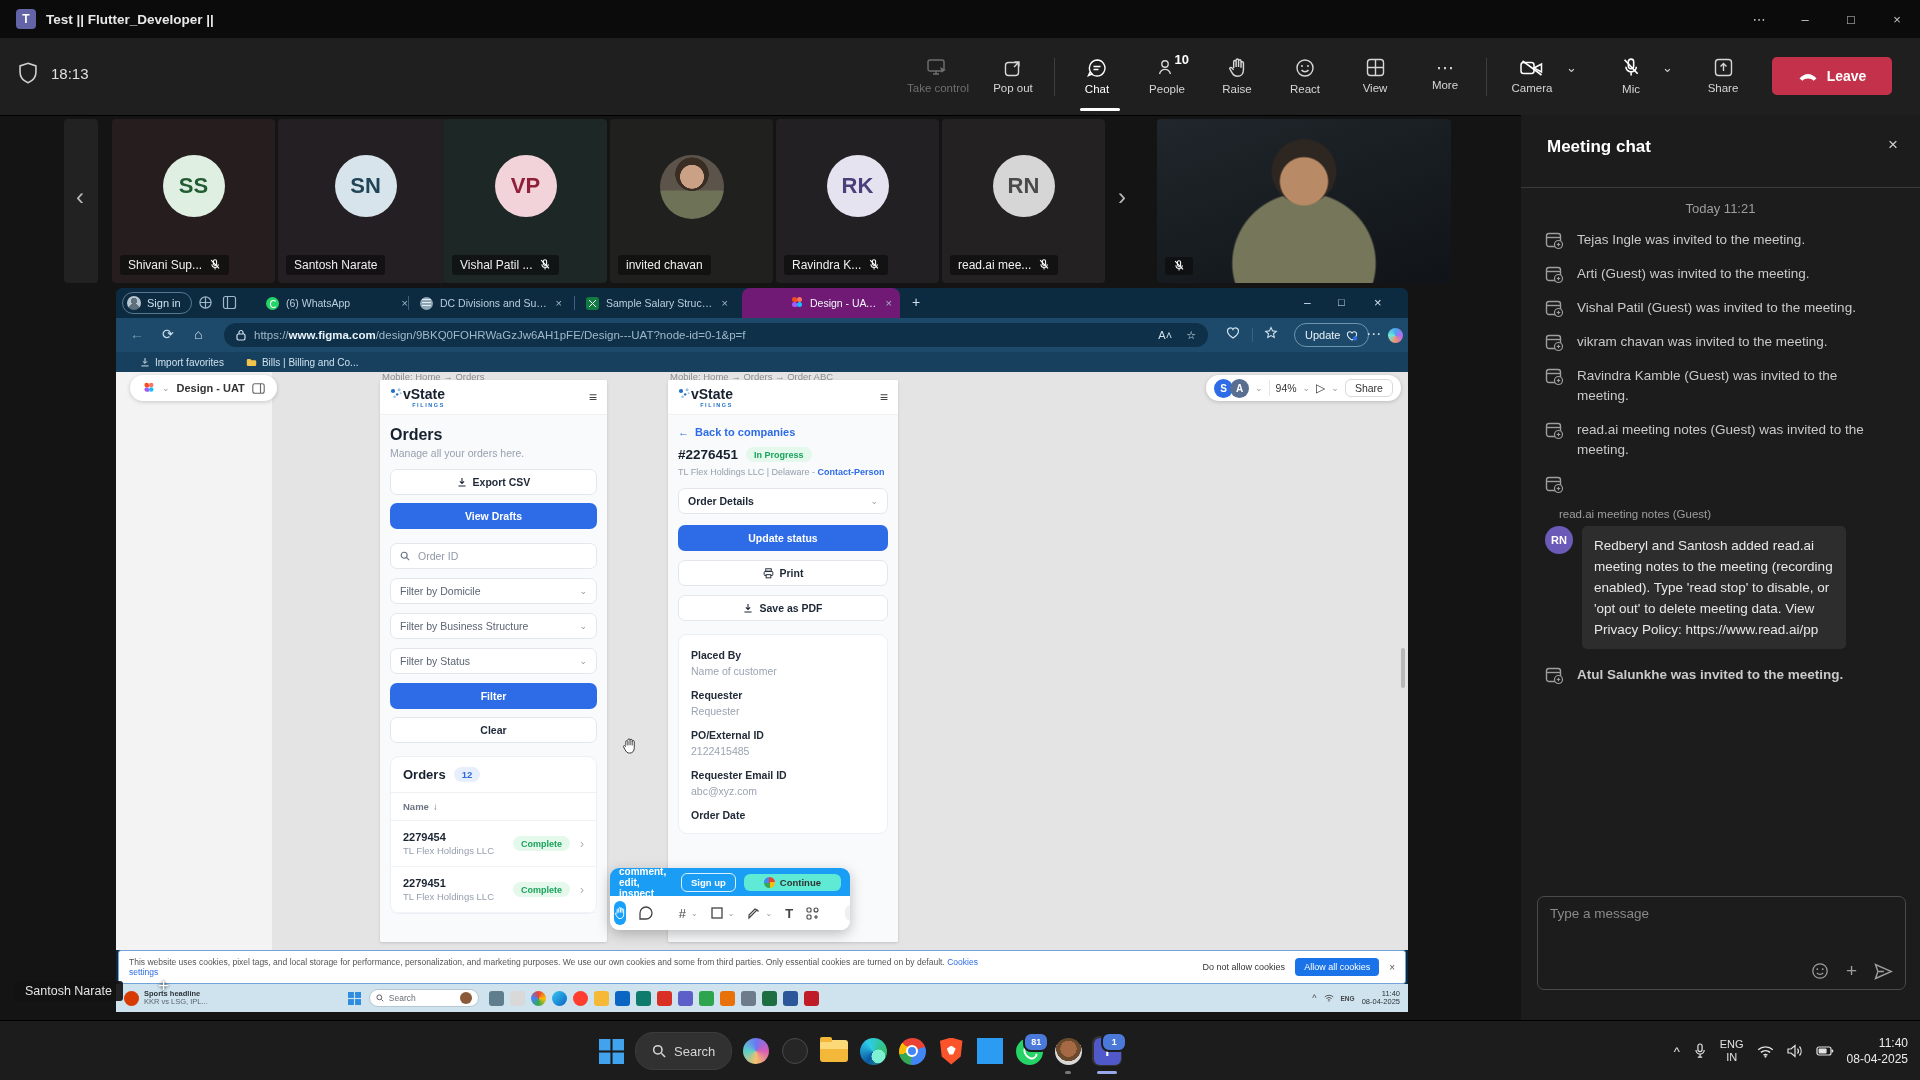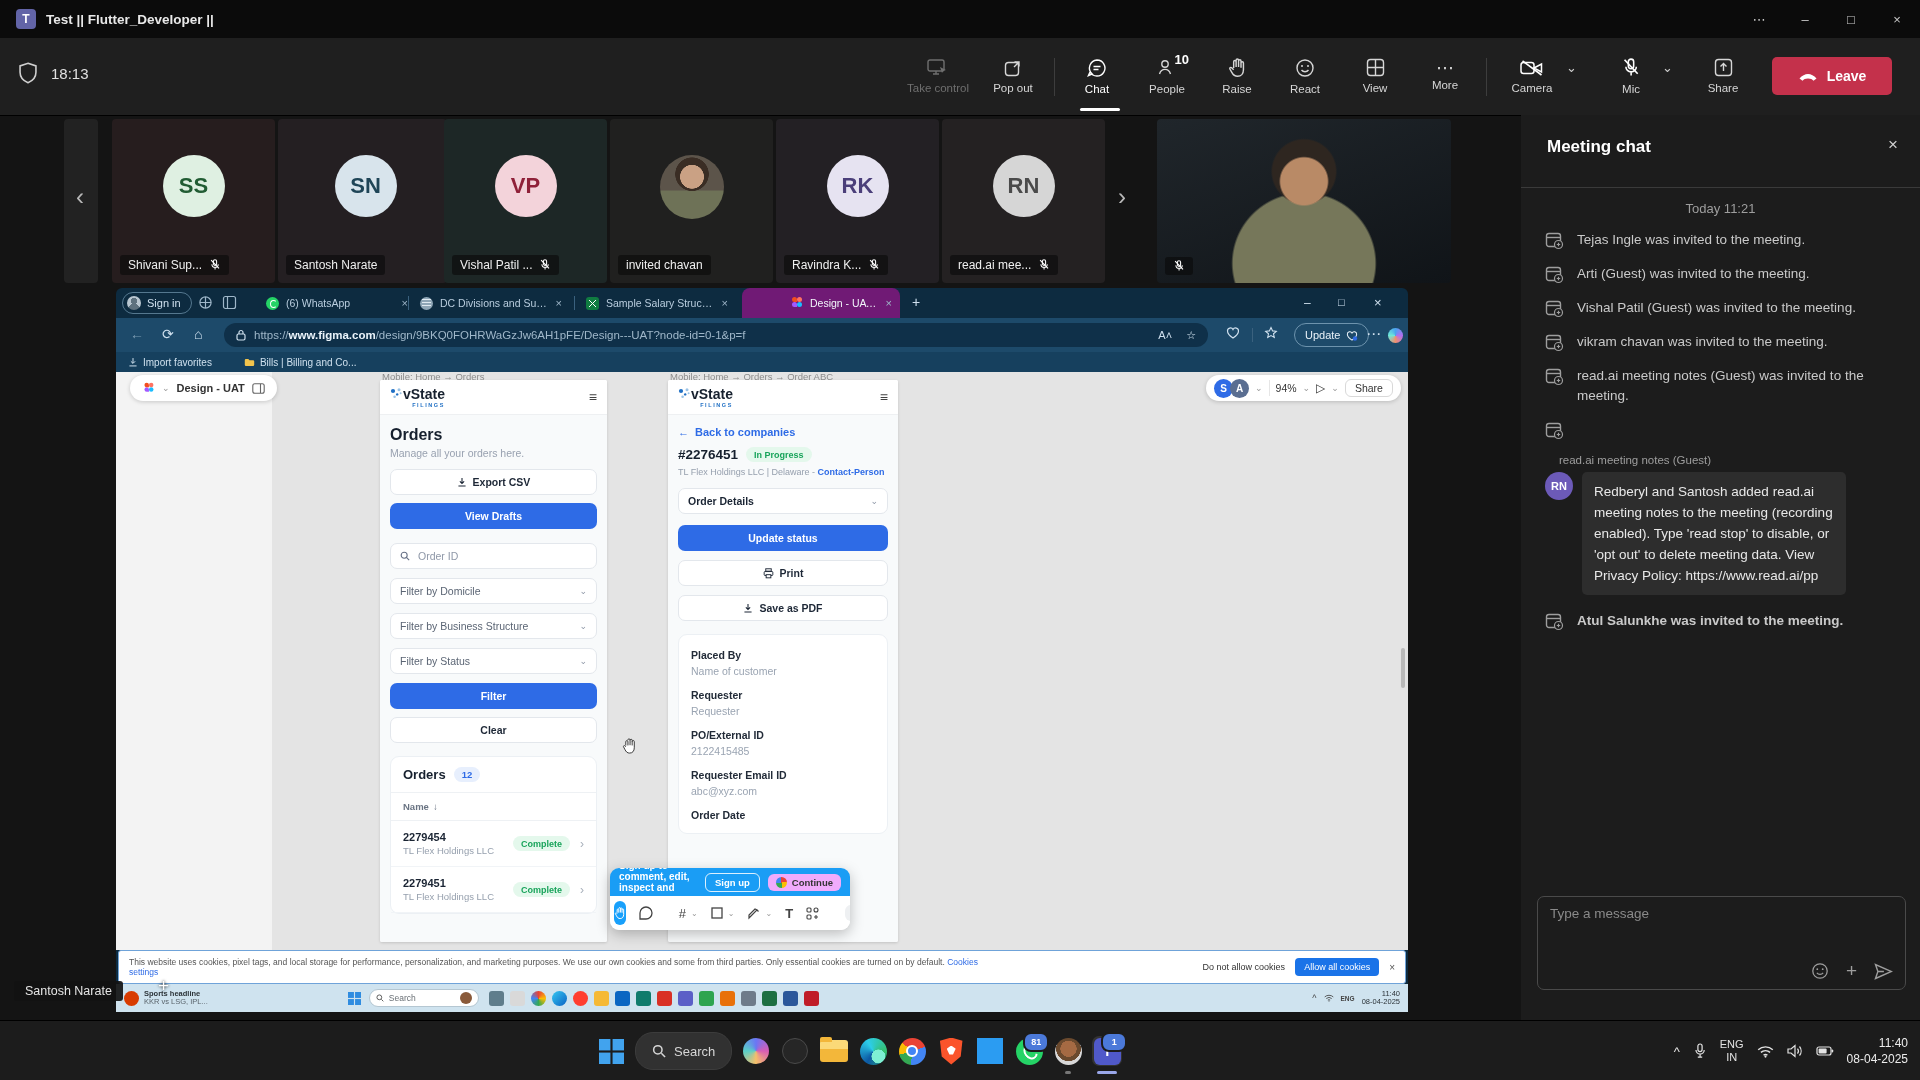--- a/index.html
+++ b/index.html
@@ -68,21 +68,21 @@
   .fav.figma::before{content:"";position:absolute;left:2px;top:0;width:5px;height:5px;border-radius:50% 50% 0 50%;background:#f24e1e;box-shadow:0 5px 0 #a259ff;}
   .fav.figma::after{content:"";position:absolute;left:7px;top:0;width:5px;height:5px;border-radius:50%;background:#ff7262;box-shadow:0 5px 0 #1abcfe;}
   .navrow{position:absolute;left:0;top:30px;width:1292px;height:34px;background:#1d4a6a;}
   .nicon{position:absolute;top:8px;color:#cfe0ee;font-size:14px;line-height:16px;}
   .urlpill{position:absolute;left:108px;top:5px;width:984px;height:24px;border-radius:12px;background:#0f3049;
     display:flex;align-items:center;padding:0 12px;box-sizing:border-box;gap:8px;color:#9fb7c9;font-size:11.5px;}
   .urlpill .host{color:#eaf3fa;font-weight:bold;}
   .urlright{margin-left:auto;display:flex;align-items:center;gap:14px;color:#cfe0ee;font-size:11px;}
   .updatepill{position:absolute;left:1178px;top:5px;height:22px;border:1px solid #6d93ad;border-radius:12px;
     display:flex;align-items:center;gap:6px;padding:0 10px;color:#e8f1f8;font-size:11px;}
-  .bmrow{position:absolute;left:0;top:64px;width:1292px;height:20px;background:#16405e;display:flex;align-items:center;gap:32px;padding-left:12px;color:#cfe0ee;font-size:10px;}
+  .bmrow{position:absolute;left:0;top:64px;width:1292px;height:20px;background:#16405e;display:flex;align-items:center;gap:22px;padding-left:24px;color:#cfe0ee;font-size:10px;}
   .bmitem{display:flex;align-items:center;gap:5px;}
 
   
   .canvas{position:absolute;left:0;top:84px;width:1292px;height:578px;background:#e4e4e4;overflow:hidden;}
   .leftpage{position:absolute;left:0;top:0;width:156px;height:578px;background:#f3f3f3;}
   .fchip{position:absolute;height:26px;background:#fff;border-radius:13px;box-shadow:0 1px 4px rgba(0,0,0,.18);
     display:flex;align-items:center;gap:7px;padding:0 12px;font-size:11px;color:#333;}
   .flabel{position:absolute;top:-1px;font-size:9.5px;color:#8c8c8c;}
   .frame{position:absolute;top:8px;background:#fff;border-radius:2px;box-shadow:0 1px 3px rgba(0,0,0,.15);overflow:hidden;}
   .fhead{height:34px;display:flex;align-items:center;justify-content:space-between;padding:0 10px;background:#fff;border-bottom:1px solid #eef0f2;}
@@ -105,21 +105,21 @@
   .badge12{background:#e7effd;color:#2e6be6;font-size:9.5px;font-weight:bold;padding:2px 8px;border-radius:9px;}
   .colhd{display:flex;align-items:center;gap:4px;padding:8px 12px;font-size:9.5px;font-weight:bold;color:#6a7483;border-bottom:1px solid #eef1f4;}
   .orow{display:flex;align-items:center;padding:10px 12px;border-bottom:1px solid #f1f4f7;}
   .pill-g{background:#e4f8ec;color:#19a45b;font-size:9px;font-weight:bold;padding:2.5px 8px;border-radius:9px;}
   .fldl{font-size:10.5px;font-weight:bold;color:#222b38;margin-top:12px;}
   .fldv{font-size:10.5px;color:#9aa4b2;margin-top:4px;}
   .bannerblk{position:absolute;left:494px;top:496px;width:240px;box-shadow:0 4px 14px rgba(0,0,0,.25);border-radius:9px;overflow:hidden;}
   .banner{height:28px;background:#1a9df5;display:flex;align-items:center;gap:8px;padding:0 9px;}
   .banner .bt{color:#fff;font-size:10px;font-weight:bold;flex:1;}
   .bsign{border:1px solid rgba(255,255,255,.85);border-radius:6px;color:#fff;font-size:9.5px;font-weight:bold;padding:3px 9px;}
-  .bcont{background:#f0abfc;border-radius:6px;display:flex;align-items:flex-start;gap:5px;padding:3px 8px;font-size:9.5px;font-weight:bold;color:#333;}
+  .bcont{background:#5eead4;border-radius:6px;display:flex;align-items:flex-start;gap:5px;padding:3px 20px;font-size:9.5px;font-weight:bold;color:#333;}
   .gdot{width:11px;height:11px;border-radius:50%;background:conic-gradient(#ea4335 0 25%,#fbbc05 25% 50%,#34a853 50% 75%,#4285f4 75% 100%);}
   .ftools{height:34px;background:#fff;display:flex;align-items:center;justify-content:center;gap:13px;color:#444;}
   .toolchev{font-size:8px;color:#999;margin-left:-8px;}
   .handtool{width:24px;height:24px;border-radius:6px;background:#18a0fb;display:flex;align-items:center;justify-content:center;color:#fff;}
   .tsep{width:1px;height:18px;background:#e4e4e4;}
   .devtgl{background:#eef0f2;border-radius:6px;padding:3px 7px;font-size:9px;color:#555;font-weight:bold;}
   .scrollthumb{position:absolute;right:3px;top:276px;width:4px;height:40px;border-radius:2px;background:#b9b9b9;}
 
   
   .cookiebar{position:absolute;left:2px;top:662px;width:1288px;height:34px;background:#fff;border:1px solid #6fa3d9;
@@ -880,20 +880,31 @@
     </div>
     <div class="sysmsg">
       <span class="sysico">
           <svg width="19" height="19" viewBox="0 0 19 19">
             <rect x="1.5" y="2.5" width="14" height="13" rx="2.5" fill="none" stroke="#9e9e9e" stroke-width="1.4"></rect>
             <path d="M2 6.5h13" stroke="#9e9e9e" stroke-width="1.4"></path>
             <circle cx="13.5" cy="13.5" r="4" fill="#1c1c1c" stroke="#9e9e9e" stroke-width="1.2"></circle>
             <path d="M13.5 11.8v3.4M11.8 13.5h3.4" stroke="#9e9e9e" stroke-width="1.2"></path>
           </svg>
         </span>
+      <span class="tx">Ravindra Kamble (Guest) was invited to the meeting.</span>
+    </div>
+    <div class="sysmsg">
+      <span class="sysico">
+          <svg width="19" height="19" viewBox="0 0 19 19">
+            <rect x="1.5" y="2.5" width="14" height="13" rx="2.5" fill="none" stroke="#9e9e9e" stroke-width="1.4"></rect>
+            <path d="M2 6.5h13" stroke="#9e9e9e" stroke-width="1.4"></path>
+            <circle cx="13.5" cy="13.5" r="4" fill="#1c1c1c" stroke="#9e9e9e" stroke-width="1.2"></circle>
+            <path d="M13.5 11.8v3.4M11.8 13.5h3.4" stroke="#9e9e9e" stroke-width="1.2"></path>
+          </svg>
+        </span>
       <span class="tx">read.ai meeting notes (Guest) was invited to the meeting.</span>
     </div>
     <div class="sysmsg">
       <span class="sysico">
           <svg width="19" height="19" viewBox="0 0 19 19">
             <rect x="1.5" y="2.5" width="14" height="13" rx="2.5" fill="none" stroke="#9e9e9e" stroke-width="1.4"></rect>
             <path d="M2 6.5h13" stroke="#9e9e9e" stroke-width="1.4"></path>
             <circle cx="13.5" cy="13.5" r="4" fill="#1c1c1c" stroke="#9e9e9e" stroke-width="1.2"></circle>
             <path d="M13.5 11.8v3.4M11.8 13.5h3.4" stroke="#9e9e9e" stroke-width="1.2"></path>
           </svg>

